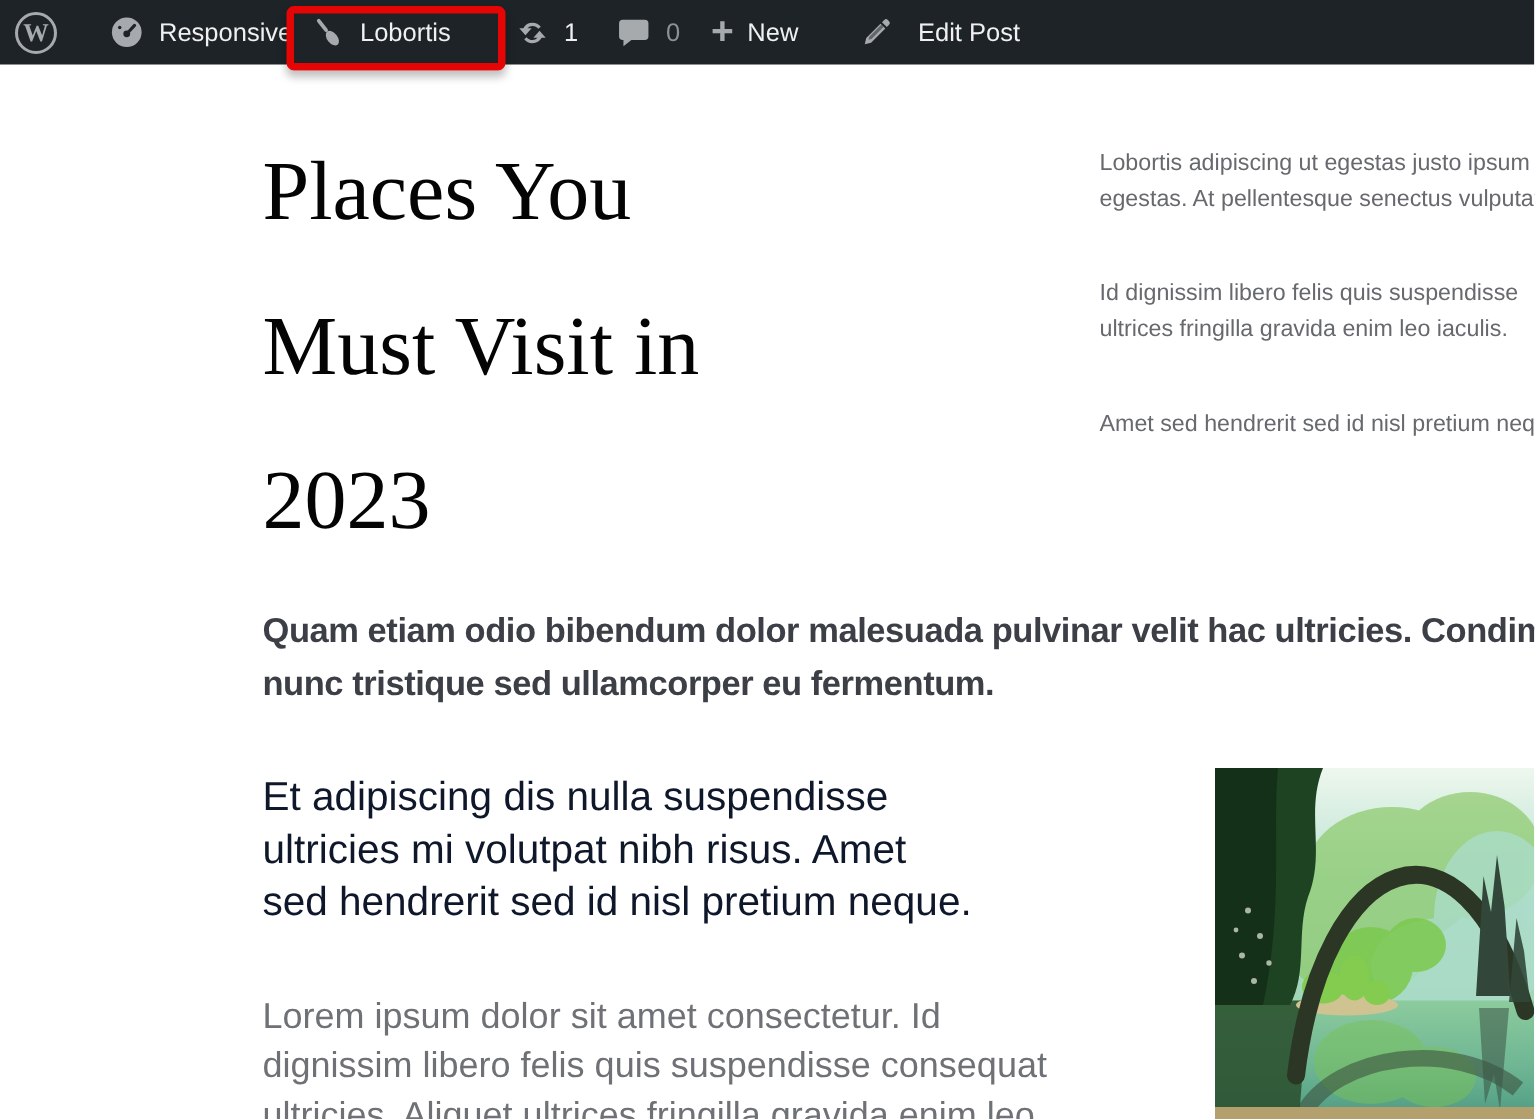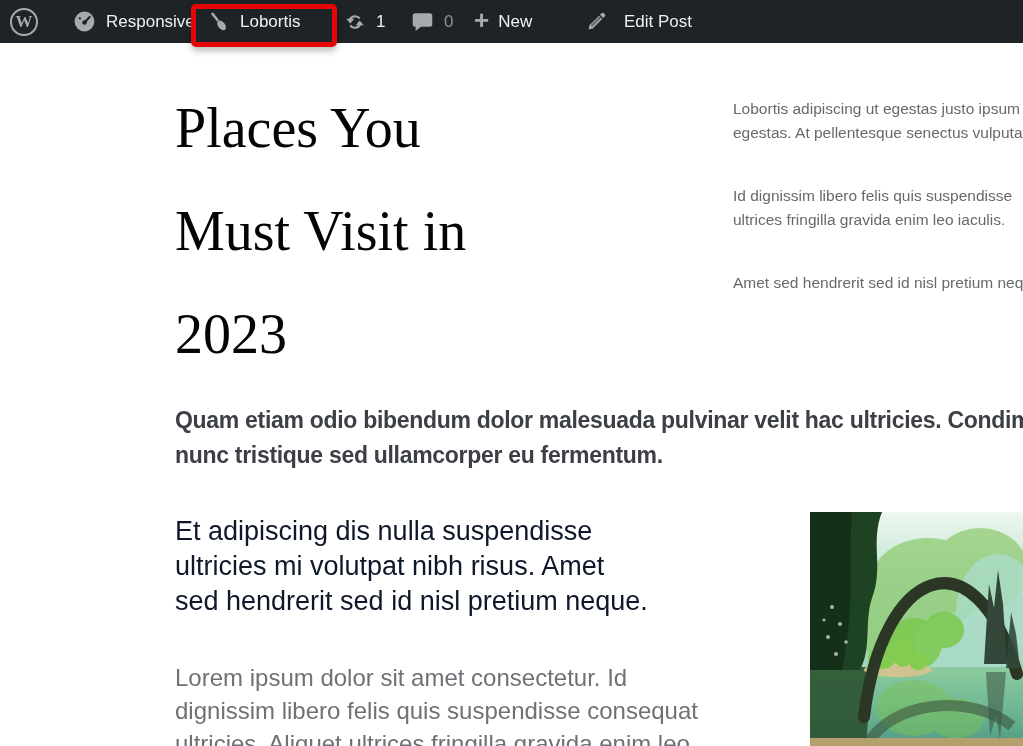--- a/index.html
+++ b/index.html
@@ -102,21 +102,21 @@
         </svg>
       </span>
       <span class="ab-count dim">0</span>
     </div>
 
     <div class="ab-item" style="left:474px;">
       <span class="plus-glyph">+</span>
       <span>New</span>
     </div>
 
-    <div class="ab-item" style="left:584px;gap:16px;">
+    <div class="ab-item" style="left:572px;gap:16px;">
       <span>
         <svg width="24" height="24" viewBox="0 0 24 24" fill="#a7aaad">
           <path d="M4.5 19.5l1-4.2L15 5.8l3.2 3.2-9.5 9.5-4.2 1z"></path>
           <path d="M16 4.8l1.5-1.5a1.7 1.7 0 0 1 2.4 0l.8.8a1.7 1.7 0 0 1 0 2.4L19.2 8 16 4.8z"></path>
           <path d="M7 16.5l.5-2 8-8 1.5 1.5-8 8-2 .5z" fill="#1d2327" opacity=".5"></path>
         </svg>
       </span>
       <span>Edit Post</span>
     </div>
 

